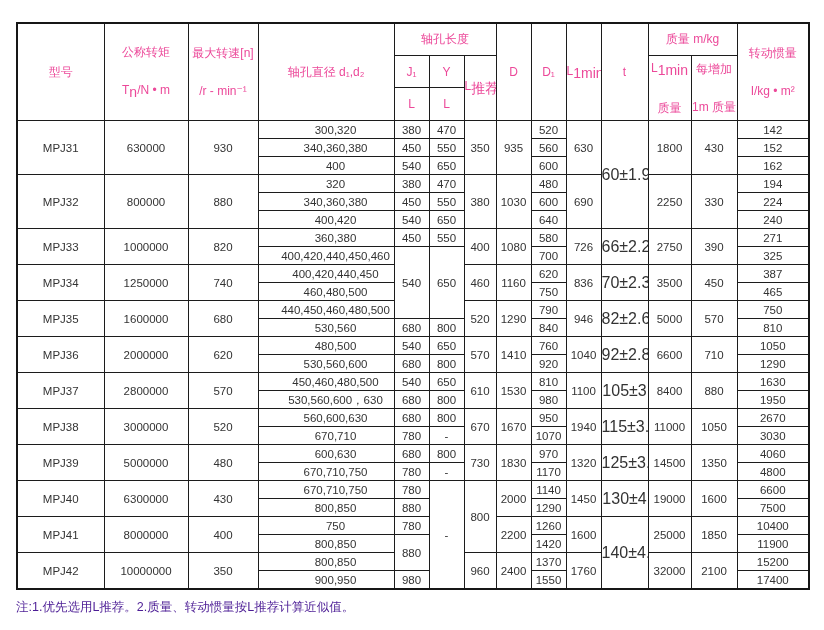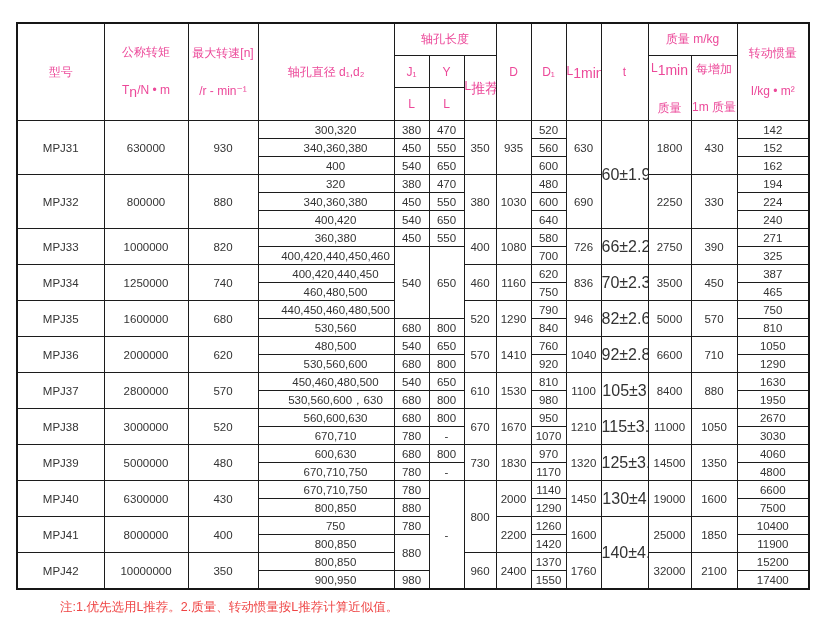--- a/index.html
+++ b/index.html
@@ -21,23 +21,22 @@
   tr.h1 th{height:31px;}
   tr.h2 th{height:31px;}
   tr.h3 th{height:32px;}
   thead .two-line div{line-height:16px;}
   thead .two-line div + div{margin-top:22px;}
   sub.small{font-size:14px;vertical-align:-3px;}
   tbody td{font-size:11.5px;color:#333;height:17px;line-height:12px;}
   td.c-d{letter-spacing:0px;padding-left:19px;}
   td.c-t{font-size:16px;}
   .note{
-    position:absolute;left:16px;top:599px;font-size:12.5px;color:#ef4444;
+    position:absolute;left:16px;top:599px;font-size:12.5px;color:#4c1d95;
     white-space:nowrap;
-    margin-left:44px;
   }
 </style>
 </head>
 <body>
 
 <div class="table-wrap">
   <table>
     <colgroup>
       <col style="width:87px">
         <col style="width:84px">
@@ -267,21 +266,21 @@
         <tr>
           <td rowspan="2" class="c-model">MPJ38</td>
           <td rowspan="2" class="c-torque">3000000</td>
           <td rowspan="2" class="c-speed">520</td>
           <td class="c-d">560,600,630</td>
           <td class="c-j1">680</td>
           <td class="c-y">800</td>
           <td rowspan="2" class="c-lrec">670</td>
           <td rowspan="2" class="c-D">1670</td>
           <td class="c-D1">950</td>
-          <td rowspan="2" class="c-l1min">1210</td>
+          <td rowspan="2" class="c-l1min">1940</td>
           <td rowspan="2" class="c-t">115±3.4</td>
           <td rowspan="2" class="c-m1">11000</td>
           <td rowspan="2" class="c-m2">1050</td>
           <td class="c-i">2670</td>
         </tr>
         <tr>
           <td class="c-d">670,710</td>
           <td class="c-j1">780</td>
           <td class="c-y">-</td>
           <td class="c-D1">1070</td>

